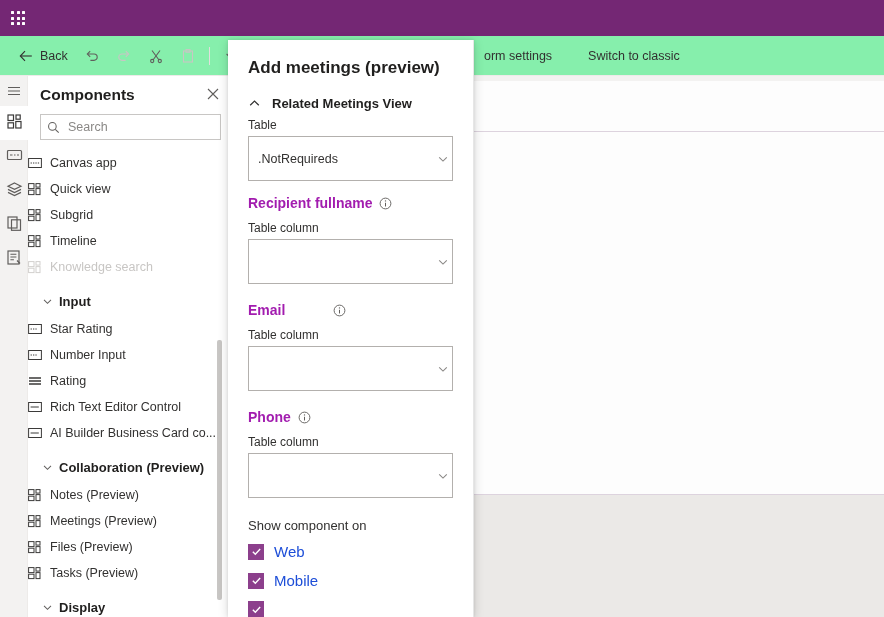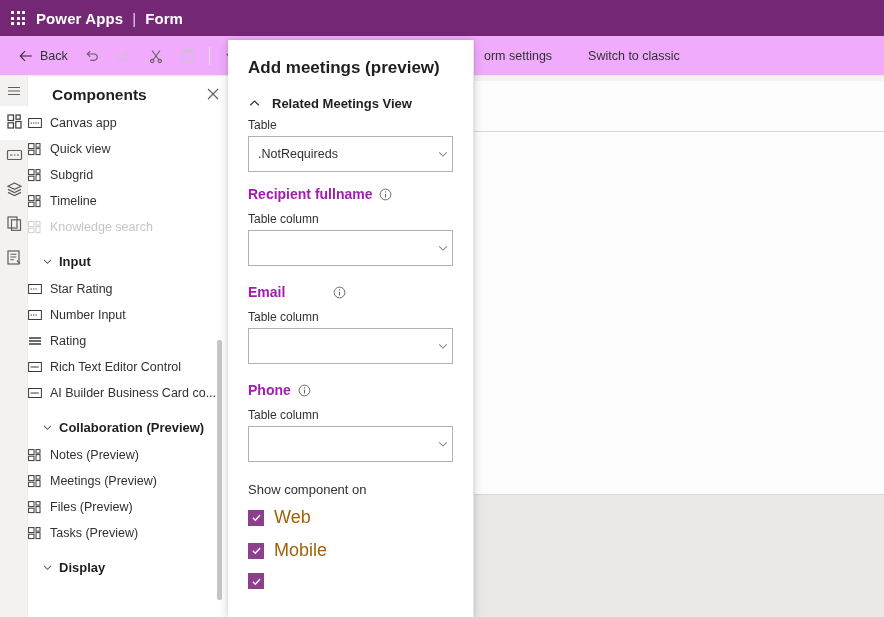--- a/index.html
+++ b/index.html
@@ -50,21 +50,21 @@
   .brand .sep {
     margin: 0 9px;
     font-weight: normal;
     color: #e6cfe6;
   }
 
   
   .cmdbar {
     position: absolute; top: 36px; left: 0;
     width: 884px; height: 40px;
-    background: #f0abfc;
+    background: #86efac;
     border-bottom: 1px solid #edebe9;
     display: flex; align-items: center;
     padding-left: 10px;
   }
   .cmd-btn {
     display: flex; align-items: center;
     height: 30px; padding: 0 8px;
     font-size: 12.5px; color: #323130;
     cursor: pointer; white-space: nowrap;
     gap: 6px;
@@ -104,21 +104,21 @@
   
   .components {
     position: absolute; top: 76px; left: 28px;
     width: 204px; height: 541px;
     background: #ffffff;
     border-right: 1px solid #edebe9;
     overflow: hidden;
   }
   .comp-header {
     display: flex; align-items: center; justify-content: space-between;
-    padding: 10px 8px 6px 24px;
+    padding: 10px 8px 6px 12px;
   }
   .comp-title {
     font-size: 15.5px; font-weight: bold; color: #201f1e;
   }
   .comp-close {
     font-size: 14px; color: #605e5c; cursor: pointer;
     padding: 2px 4px; line-height: 1;
   }
   .search-wrap {
     margin: 4px 10px 10px 12px;
@@ -203,21 +203,21 @@
     cursor: pointer;
   }
   .section-head .label {
     font-size: 13px; font-weight: bold; color: #201f1e;
   }
   .field { padding: 0 20px; margin-top: 1px; }
   .field-label {
     font-size: 12px; color: #323130; margin-bottom: 4px;
   }
   .dd {
-    height: 36px;
+    height: 45px;
     border: 1px solid #b3b0ad;
     background: #fff;
     display: flex; align-items: center;
     padding: 0 3px 0 9px;
     font-size: 12.5px; color: #323130;
     cursor: pointer;
     justify-content: space-between;
   }
   .dd .dd-chev { color: #8a8886; display: inline-flex; }
   .dd .dd-val { white-space: nowrap; overflow: hidden; text-overflow: ellipsis; }
@@ -239,45 +239,40 @@
     cursor: pointer;
   }
   .cb {
     width: 16px; height: 16px;
     background: #8c3f8c;
     border: 1px solid #8c3f8c;
     display: flex; align-items: center; justify-content: center;
     flex: 0 0 auto;
   }
   .cb svg { display: block; }
-  .cbrow .cblabel { font-size: 18px; color: #a16207; }
+  .cbrow .cblabel { font-size: 15px; color: #1d4ed8; }
 </style>
 </head>
 <body>
 
 <div id="app">
 
   <div class="appbar">
     <div class="waffle">
       <div class="grid">
           <i></i>
           <i></i>
           <i></i>
           <i></i>
           <i></i>
           <i></i>
           <i></i>
           <i></i>
           <i></i>
         </div>
-    </div>
-    <div class="brand">
-      <span>Power Apps</span>
-      <span class="sep">|</span>
-      <span>Form</span>
     </div>
   </div>
 
   <div class="cmdbar">
     <div class="cmd-btn">
       <span class="cmd-icon">
         <svg width="16" height="16" viewBox="0 0 16 16">
             <path d="M7 3.2 2.3 8 7 12.8" fill="none" stroke="#323130" stroke-width="1.1"></path>
             <path d="M2.6 8h11.2" stroke="#323130" stroke-width="1.1"></path>
           </svg>
@@ -391,20 +386,29 @@
   <div class="components">
     <div class="comp-header">
       <div class="comp-title">Components</div>
       <div class="comp-close">
         <svg width="12" height="12" viewBox="0 0 12 12">
             <path d="M1 1 11 11M11 1 1 11" stroke="#605e5c" stroke-width="1.1"></path>
           </svg>
       </div>
     </div>
 
+    <div class="search-wrap">
+      <span class="cmd-icon">
+        <svg width="13" height="13" viewBox="0 0 14 14">
+            <circle cx="5.8" cy="5.8" r="4.1" fill="none" stroke="#605e5c" stroke-width="1.1"></circle>
+            <path d="M8.9 8.9 12.6 12.6" stroke="#605e5c" stroke-width="1.1"></path>
+          </svg>
+      </span>
+      <input type="text" placeholder="Search" style="">
+    </div>
 
     <div class="comp-list">
       <div class="comp-item">
         <span class="comp-icon">
           <svg width="14" height="12" viewBox="0 0 14 12">
               <rect x="0.6" y="1.5" width="12.8" height="9" fill="none" stroke="#3b3a39" stroke-width="1"></rect>
               <path d="M2.6 6h1.3M5 6h1.3M7.4 6h1.3M9.8 6h1.3" stroke="#3b3a39" stroke-width="1"></path>
             </svg>
         </span>
         <span>Canvas app</span>

